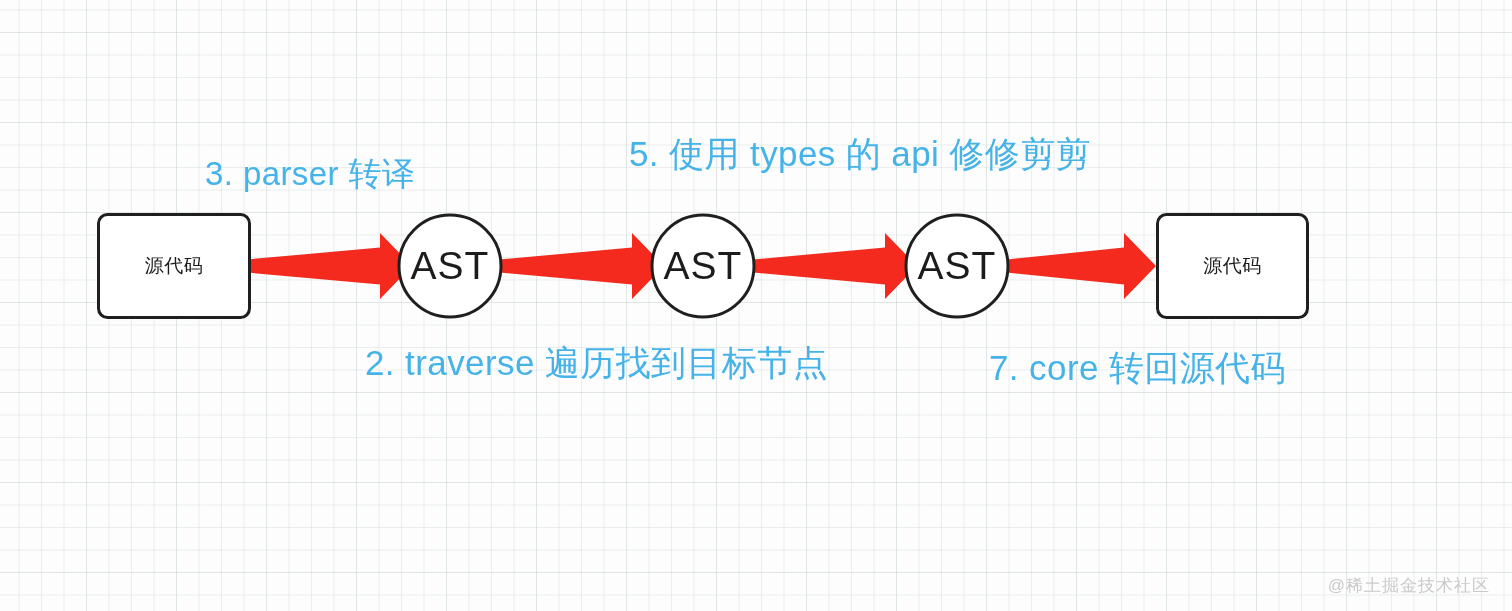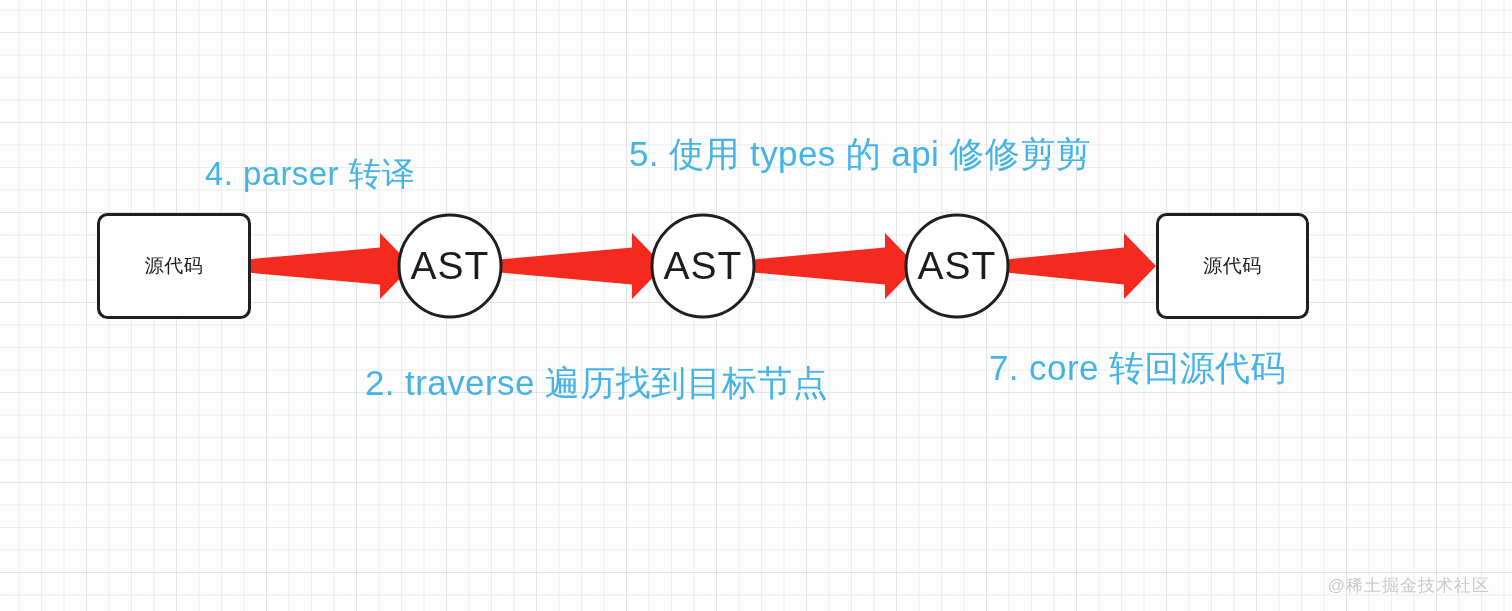--- a/index.html
+++ b/index.html
@@ -109,23 +109,23 @@
   <div class="node-label box-label" style="left:98px; top:214px; width:152px; height:104px;">源代码</div>
 
   <div class="node-label circle-label" style="left:399px; top:215px; width:102px; height:102px;">AST</div>
 
   <div class="node-label circle-label" style="left:652px; top:215px; width:102px; height:102px;">AST</div>
 
   <div class="node-label circle-label" style="left:906px; top:215px; width:102px; height:102px;">AST</div>
 
   <div class="node-label box-label" style="left:1157px; top:214px; width:151px; height:104px;">源代码</div>
 
-  <div class="step-label" style="left:205px; top:152px;">4. parser 转译</div>
+  <div class="step-label" style="left:205px; top:152px;">3. parser 转译</div>
 
-  <div class="step-label big" style="left:365px; top:360px;">2. traverse 遍历找到目标节点</div>
+  <div class="step-label big" style="left:365px; top:340px;">2. traverse 遍历找到目标节点</div>
 
   <div class="step-label big" style="left:629px; top:131px;">5. 使用 types 的 api 修修剪剪</div>
 
   <div class="step-label big" style="left:989px; top:345px;">7. core 转回源代码</div>
 
   <div id="watermark">@稀土掘金技术社区</div>
 
 </div>
 
 </body></html>

